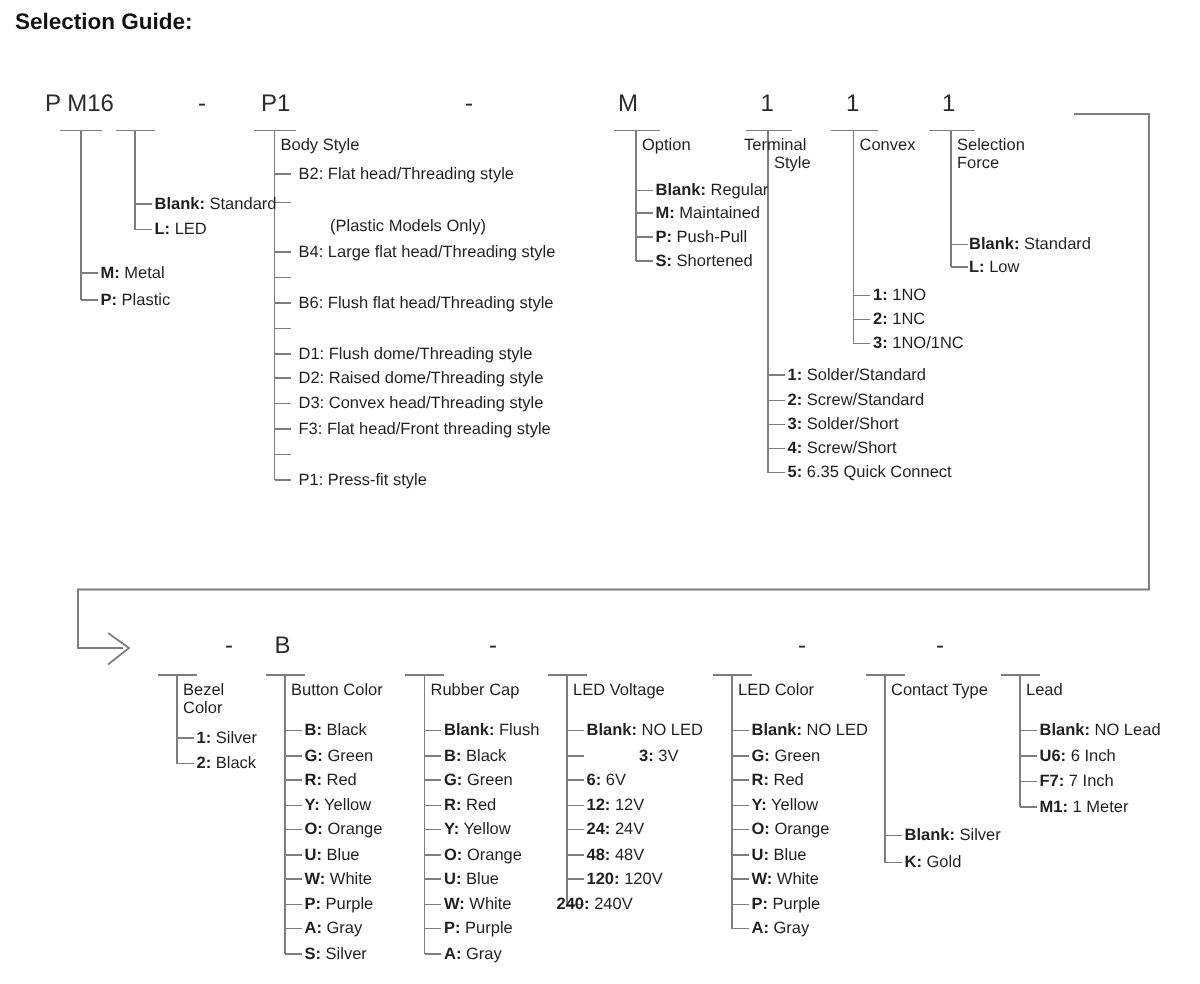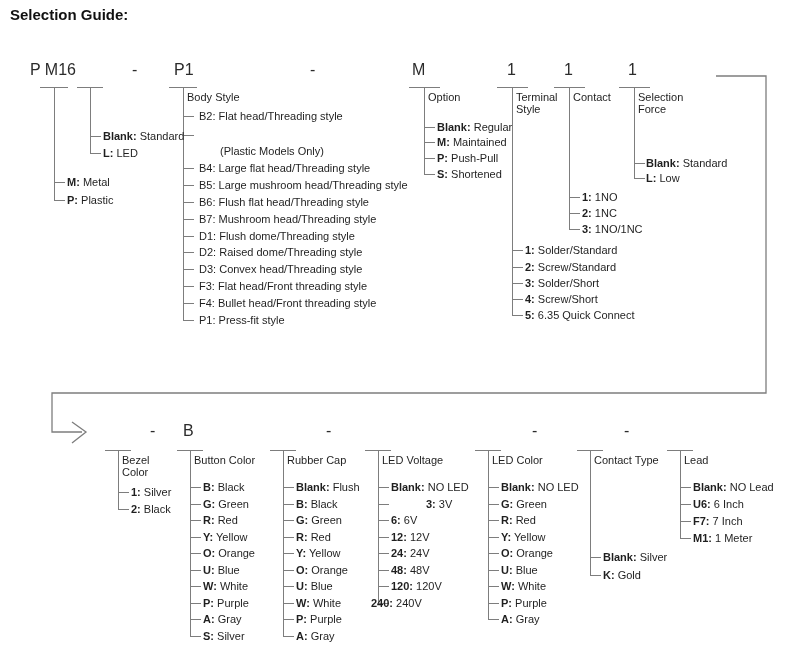--- a/index.html
+++ b/index.html
@@ -191,42 +191,39 @@
     <div class="code" style="left: 532px; top: 423px;">-</div>
     <div class="code" style="left: 624px; top: 423px;">-</div>
     <div class="item" style="left: 67px; top: 176px;"><span class="k">M:</span> Metal</div>
     <div class="item" style="left: 67px; top: 194px;"><span class="k">P:</span> Plastic</div>
     <div class="item" style="left: 103px; top: 130px;"><span class="k">Blank:</span> Standard</div>
     <div class="item" style="left: 103px; top: 147px;"><span class="k">L:</span> LED</div>
     <div class="coltitle" style="left: 187px; top: 91px;">Body Style</div>
     <div class="item" style="left: 199px; top: 110px;"><span class="k plain">B2:</span> Flat head/Threading style</div>
     <div class="item" style="left: 220px; top: 145px;">(Plastic Models Only)</div>
     <div class="item" style="left: 199px; top: 162px;"><span class="k plain">B4:</span> Large flat head/Threading style</div>
-    <div class="item" style="left: 199px; top: 179px;"><span class="k plain">B5:</span> Large mushroom head/Threading style</div>
     <div class="item" style="left: 199px; top: 196px;"><span class="k plain">B6:</span> Flush flat head/Threading style</div>
-    <div class="item" style="left: 199px; top: 213px;"><span class="k plain">B7:</span> Mushroom head/Threading style</div>
     <div class="item" style="left: 199px; top: 230px;"><span class="k plain">D1:</span> Flush dome/Threading style</div>
     <div class="item" style="left: 199px; top: 246px;"><span class="k plain">D2:</span> Raised dome/Threading style</div>
     <div class="item" style="left: 199px; top: 263px;"><span class="k plain">D3:</span> Convex head/Threading style</div>
     <div class="item" style="left: 199px; top: 280px;"><span class="k plain">F3:</span> Flat head/Front threading style</div>
-    <div class="item" style="left: 199px; top: 297px;"><span class="k plain">F4:</span> Bullet head/Front threading style</div>
     <div class="item" style="left: 199px; top: 314px;"><span class="k plain">P1:</span> Press-fit style</div>
     <div class="coltitle" style="left: 428px; top: 91px;">Option</div>
     <div class="item" style="left: 437px; top: 121px;"><span class="k">Blank:</span> Regular</div>
     <div class="item" style="left: 437px; top: 136px;"><span class="k">M:</span> Maintained</div>
     <div class="item" style="left: 437px; top: 152px;"><span class="k">P:</span> Push-Pull</div>
     <div class="item" style="left: 437px; top: 168px;"><span class="k">S:</span> Shortened</div>
-    <div class="coltitle" style="left: 516px; top: 91px;">Terminal</div>
+    <div class="coltitle" style="left: 496px; top: 91px;">Terminal</div>
     <div class="coltitle" style="left: 516px; top: 103px;">Style</div>
     <div class="item" style="left: 525px; top: 244px;"><span class="k">1:</span> Solder/Standard</div>
     <div class="item" style="left: 525px; top: 261px;"><span class="k">2:</span> Screw/Standard</div>
     <div class="item" style="left: 525px; top: 277px;"><span class="k">3:</span> Solder/Short</div>
     <div class="item" style="left: 525px; top: 293px;"><span class="k">4:</span> Screw/Short</div>
     <div class="item" style="left: 525px; top: 309px;"><span class="k">5:</span> 6.35 Quick Connect</div>
-    <div class="coltitle" style="left: 573px; top: 91px;">Contact</div>
+    <div class="coltitle" style="left: 573px; top: 91px;">Convex</div>
     <div class="item" style="left: 582px; top: 191px;"><span class="k">1:</span> 1NO</div>
     <div class="item" style="left: 582px; top: 207px;"><span class="k">2:</span> 1NC</div>
     <div class="item" style="left: 582px; top: 223px;"><span class="k">3:</span> 1NO/1NC</div>
     <div class="coltitle" style="left: 638px; top: 91px;">Selection</div>
     <div class="coltitle" style="left: 638px; top: 103px;">Force</div>
     <div class="item" style="left: 646px; top: 157px;"><span class="k">Blank:</span> Standard</div>
     <div class="item" style="left: 646px; top: 172px;"><span class="k">L:</span> Low</div>
     <div class="coltitle" style="left: 122px; top: 454px;">Bezel</div>
     <div class="coltitle" style="left: 122px; top: 466px;">Color</div>
     <div class="item" style="left: 131px; top: 486px;"><span class="k">1:</span> Silver</div>

